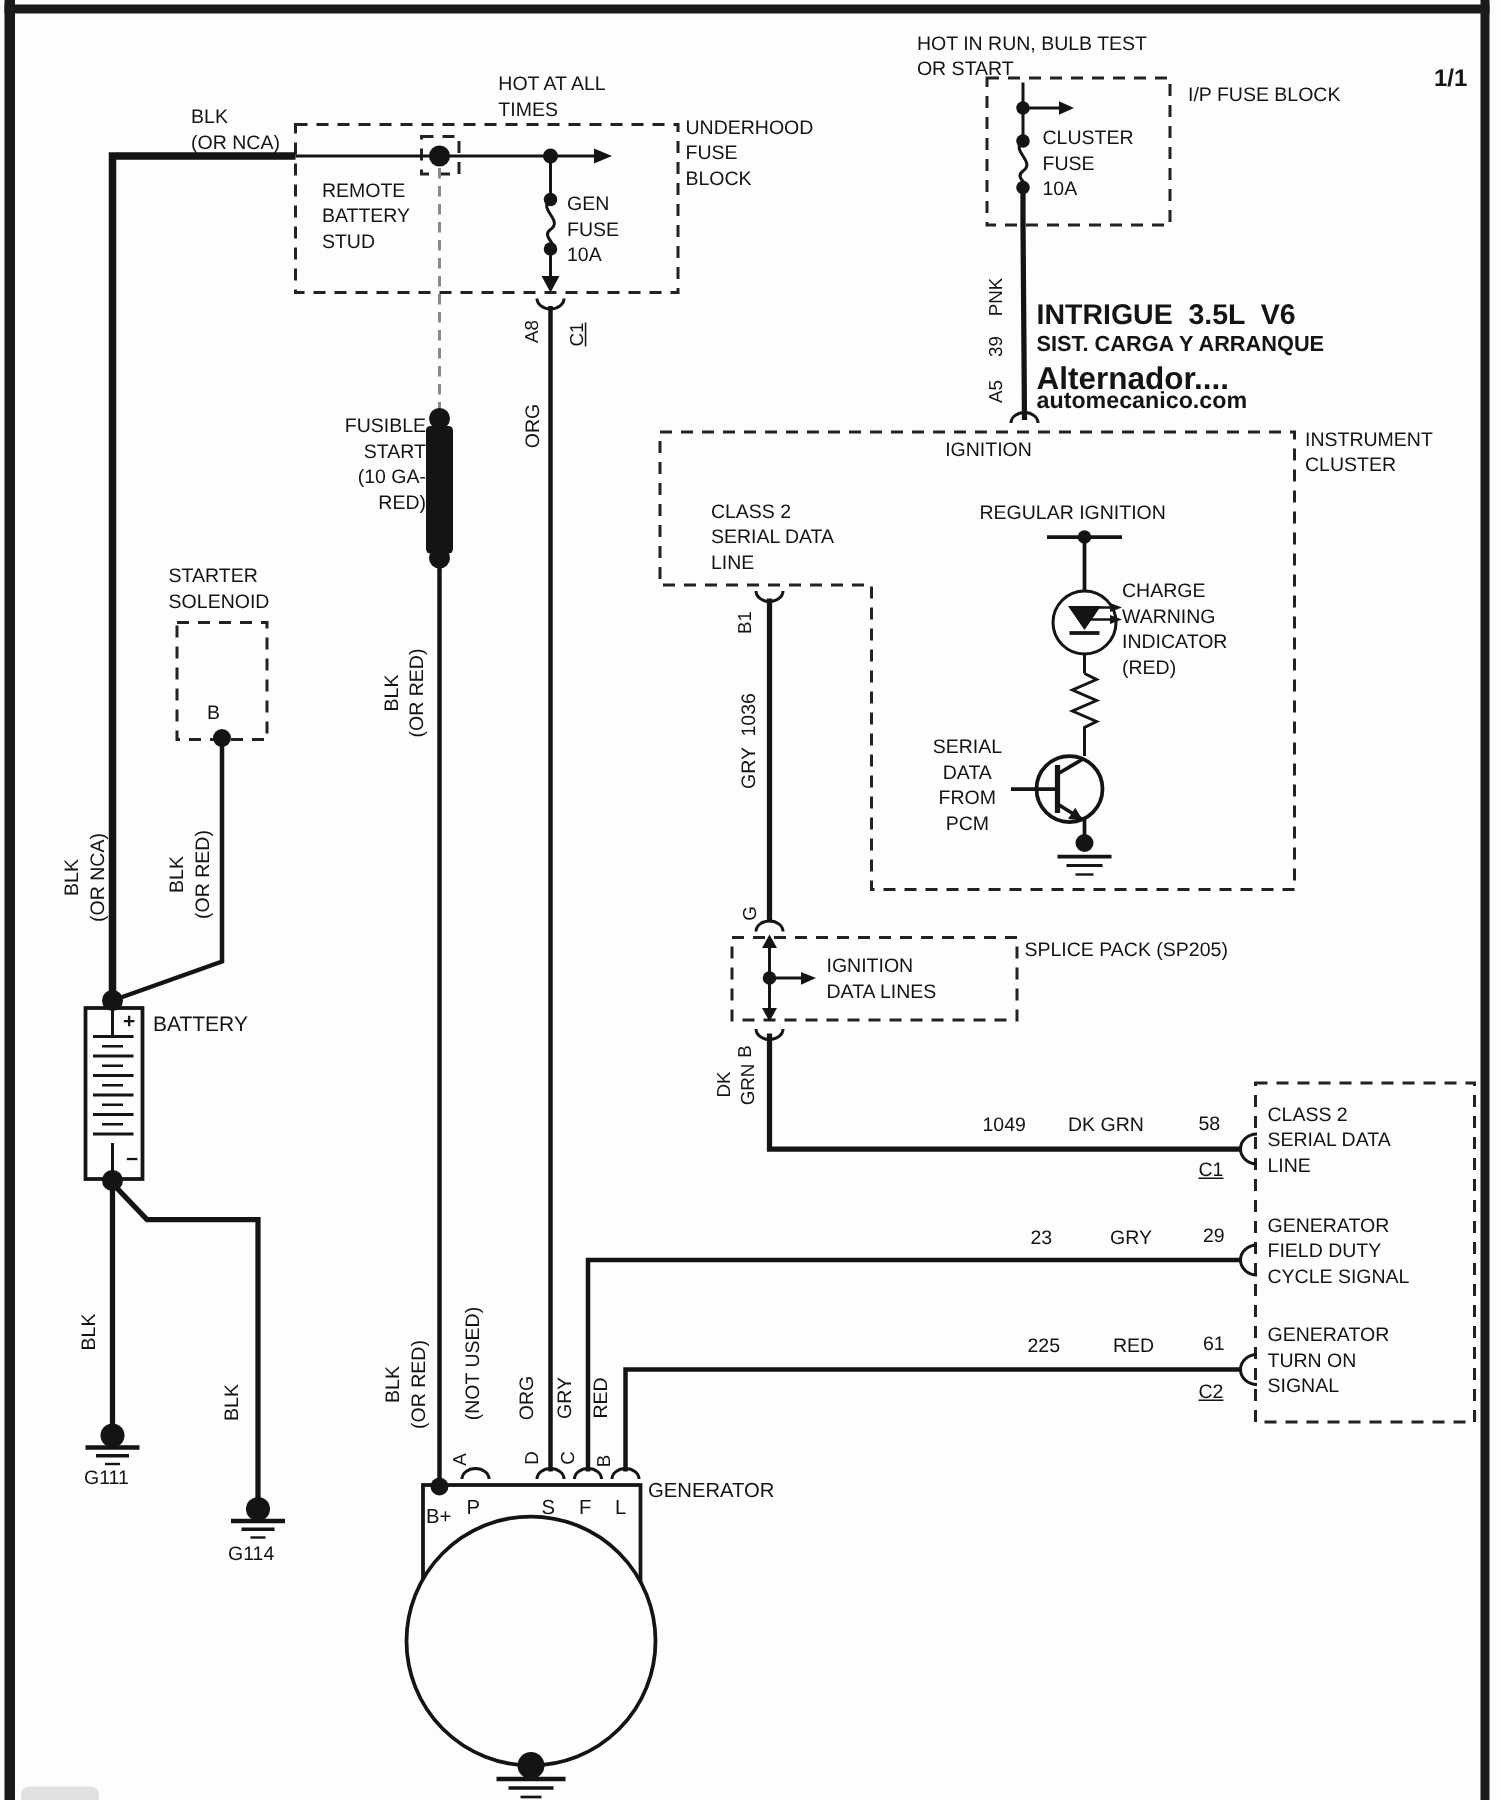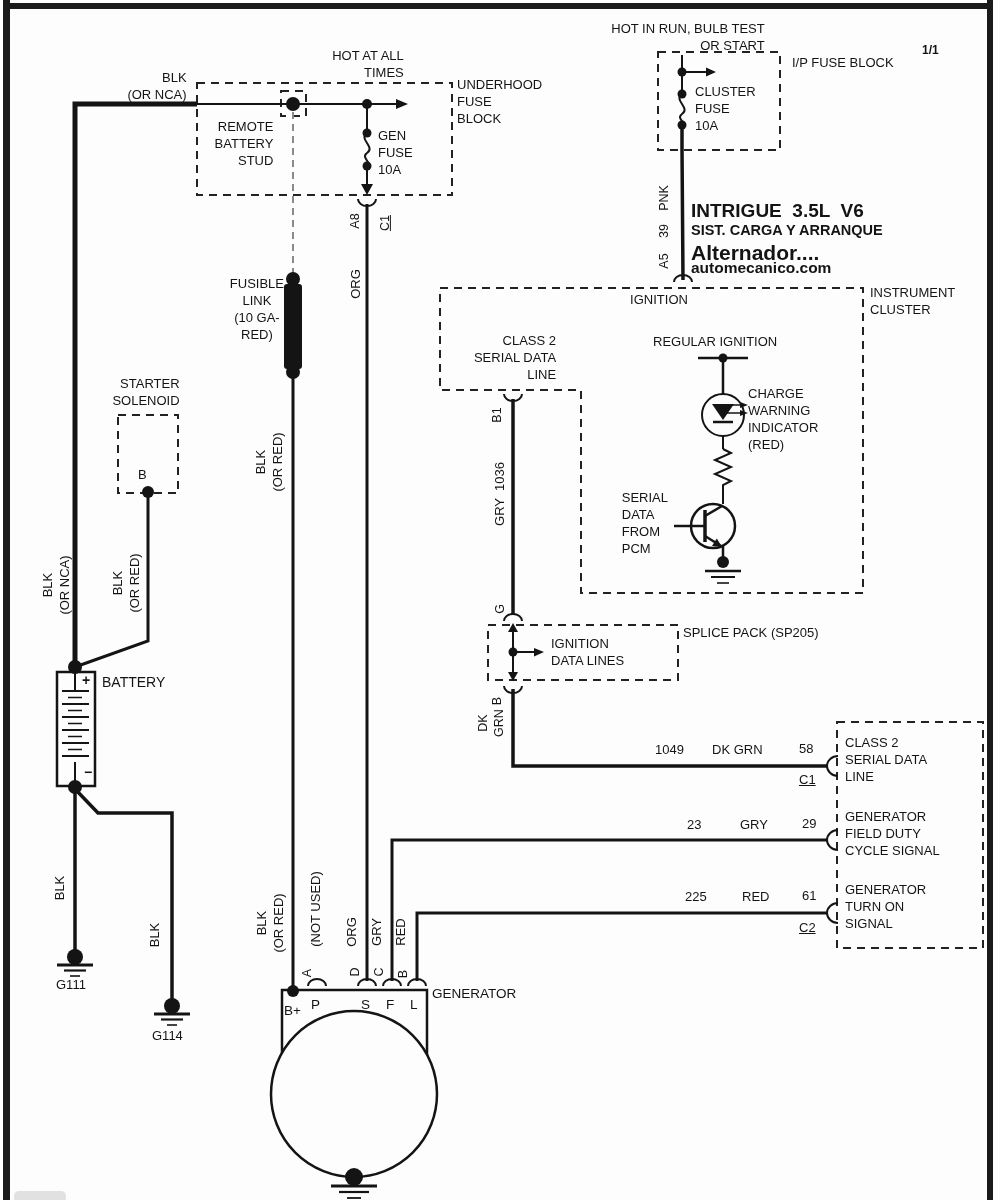--- a/index.html
+++ b/index.html
@@ -1,20 +1,20 @@
 <!DOCTYPE html>
 <html><head>
 <meta charset="utf-8">
 <style>
   html,body{margin:0;padding:0;background:#e8e8e8;}
   #page{position:relative;width:1000px;height:1200px;background:#fdfdfd;overflow:hidden;
         font-family:"Liberation Sans",sans-serif;color:#111;}
   svg{position:absolute;left:0;top:0;}
   .lbl{position:absolute;font-size:13px;line-height:1.3;color:#141414;white-space:pre;}
-  .c{transform:translateX(-50%);text-align:right;}
+  .c{transform:translateX(-50%);text-align:left;}
   .r{transform:translateX(-100%);text-align:right;}
   .rot{transform:translate(-50%,-50%) rotate(-90deg);text-align:center;}
   .b{font-weight:bold;}
   .u{text-decoration:underline;}
   .s12{font-size:12.5px;}
   .watermark{position:absolute;left:14px;top:1191px;width:52px;height:12px;
              background:#d9d9d9;border-radius:5px;opacity:.8;}
 </style>
 </head>
 <body>
@@ -171,37 +171,37 @@
 <div class="lbl c" style="left:368px;top:48px"><span>HOT AT ALL</span><br><span>TIMES</span></div>
 <div class="lbl" style="left:457px;top:77px"><span>UNDERHOOD</span><br><span>FUSE</span><br><span>BLOCK</span></div>
 <div class="lbl c" style="left:244px;top:119px"><span>REMOTE</span><br><span>BATTERY</span><br><span>STUD</span></div>
 <div class="lbl" style="left:378px;top:128px"><span>GEN</span><br><span>FUSE</span><br><span>10A</span></div>
 <div class="lbl rot s12" style="left:355px;top:221px">A8</div>
 <div class="lbl rot s12 u" style="left:385px;top:223px">C1</div>
 <div class="lbl rot" style="left:356px;top:284px">ORG</div>
 
 <div class="lbl c" style="left:688px;top:21px"><span>HOT IN RUN, BULB TEST</span><br><span>OR START</span></div>
 <div class="lbl" style="left:792px;top:55px">I/P FUSE BLOCK</div>
-<div class="lbl b" style="left:922px;top:43px;font-size:12px">1/1</div>
+<div class="lbl b" style="left:956px;top:43px;font-size:16px">1/1</div>
 <div class="lbl" style="left:695px;top:84px"><span>CLUSTER</span><br><span>FUSE</span><br><span>10A</span></div>
 <div class="lbl rot s12" style="left:664px;top:198px">PNK</div>
 <div class="lbl rot s12" style="left:664px;top:231px">39</div>
 <div class="lbl rot s12" style="left:664px;top:261px">A5</div>
 
 <div class="lbl b" style="left:691px;top:199px;font-size:19px">INTRIGUE  3.5L  V6</div>
 <div class="lbl b" style="left:691px;top:221px;font-size:14.5px">SIST. CARGA Y ARRANQUE</div>
 <div class="lbl b" style="left:691px;top:239px;font-size:21px">Alternador....</div>
 <div class="lbl b" style="left:691px;top:258px;font-size:15.5px">automecanico.com</div>
 
 <div class="lbl c" style="left:659px;top:292px">IGNITION</div>
 <div class="lbl" style="left:870px;top:285px"><span>INSTRUMENT</span><br><span>CLUSTER</span></div>
 <div class="lbl c" style="left:515px;top:333px"><span>CLASS 2</span><br><span>SERIAL DATA</span><br><span>LINE</span></div>
 <div class="lbl" style="left:653px;top:334px">REGULAR IGNITION</div>
 <div class="lbl" style="left:748px;top:386px"><span>CHARGE</span><br><span>WARNING</span><br><span>INDICATOR</span><br><span>(RED)</span></div>
-<div class="lbl r" style="left:668px;top:490px;text-align:left"><span>SERIAL</span><br><span>DATA</span><br><span>FROM</span><br><span>PCM</span></div>
+<div class="lbl r" style="left:668px;top:490px;text-align:center"><span>SERIAL</span><br><span>DATA</span><br><span>FROM</span><br><span>PCM</span></div>
 <div class="lbl rot s12" style="left:497px;top:415px">B1</div>
 <div class="lbl rot" style="left:500px;top:494px">GRY  1036</div>
 <div class="lbl rot s12" style="left:500px;top:609px">G</div>
 
 <div class="lbl" style="left:683px;top:625px">SPLICE PACK (SP205)</div>
 <div class="lbl" style="left:551px;top:636px"><span>IGNITION</span><br><span>DATA LINES</span></div>
 <div class="lbl rot s12" style="left:497px;top:701px">B</div>
 <div class="lbl rot s12" style="left:491px;top:723px"><span>DK</span><br><span>GRN</span></div>
 
 <div class="lbl" style="left:655px;top:742px">1049</div>
@@ -221,21 +221,21 @@
 <div class="lbl" style="left:845px;top:882px"><span>GENERATOR</span><br><span>TURN ON</span><br><span>SIGNAL</span></div>
 
 <div class="lbl c" style="left:146px;top:376px"><span>STARTER</span><br><span>SOLENOID</span></div>
 <div class="lbl" style="left:138px;top:467px">B</div>
 <div class="lbl" style="left:102px;top:673px;font-size:14px">BATTERY</div>
 <div class="lbl b" style="left:82px;top:671px;font-size:14px">+</div>
 <div class="lbl b" style="left:84px;top:763px;font-size:14px">−</div>
 <div class="lbl rot" style="left:57px;top:585px"><span>BLK</span><br><span>(OR NCA)</span></div>
 <div class="lbl rot" style="left:127px;top:583px"><span>BLK</span><br><span>(OR RED)</span></div>
 
-<div class="lbl r" style="left:284px;top:276px;text-align:center"><span>FUSIBLE</span><br><span>LINK</span><br><span>(10 GA-</span><br><span>RED)</span></div>
+<div class="lbl r" style="left:284px;top:276px;text-align:right"><span>FUSIBLE</span><br><span>START</span><br><span>(10 GA-</span><br><span>RED)</span></div>
 <div class="lbl rot" style="left:270px;top:462px"><span>BLK</span><br><span>(OR RED)</span></div>
 
 <div class="lbl rot" style="left:60px;top:888px">BLK</div>
 <div class="lbl rot" style="left:155px;top:935px">BLK</div>
 <div class="lbl" style="left:56px;top:977px">G111</div>
 <div class="lbl" style="left:152px;top:1028px">G114</div>
 
 <div class="lbl rot" style="left:271px;top:923px"><span>BLK</span><br><span>(OR RED)</span></div>
 <div class="lbl rot" style="left:316px;top:909px">(NOT USED)</div>
 <div class="lbl rot" style="left:352px;top:932px">ORG</div>

